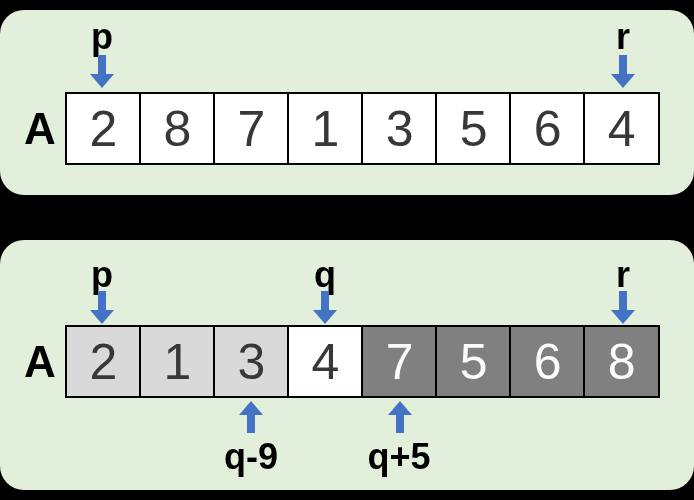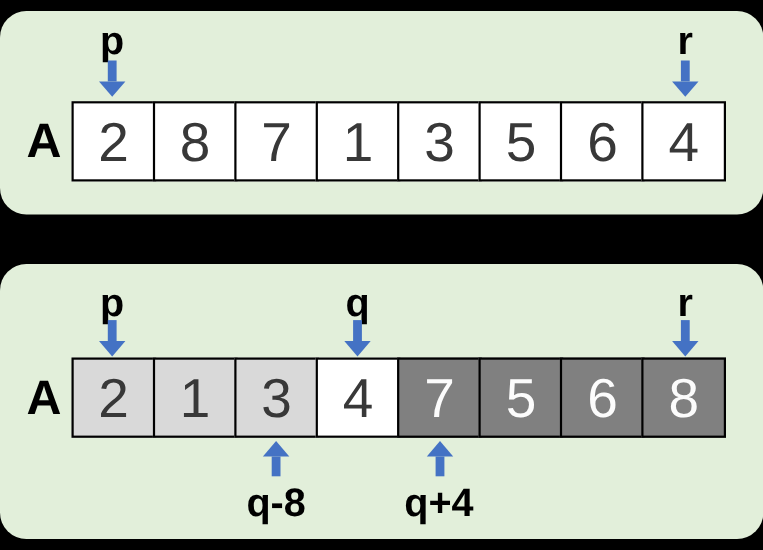--- a/index.html
+++ b/index.html
@@ -146,17 +146,17 @@
 
     <div class="arrow arrow-up" style="left:239px;top:161px">
       <span class="head"></span>
       <span class="stem"></span>
     </div>
     <div class="arrow arrow-up" style="left:388px;top:161px">
       <span class="head"></span>
       <span class="stem"></span>
     </div>
 
-    <div class="ptr-label" style="left:211px;top:196px">q-8</div>
-    <div class="ptr-label" style="left:359px;top:196px">q+4</div>
+    <div class="ptr-label" style="left:211px;top:196px">q-9</div>
+    <div class="ptr-label" style="left:359px;top:196px">q+5</div>
   </section>
 
 </div>
 
 </body></html>

